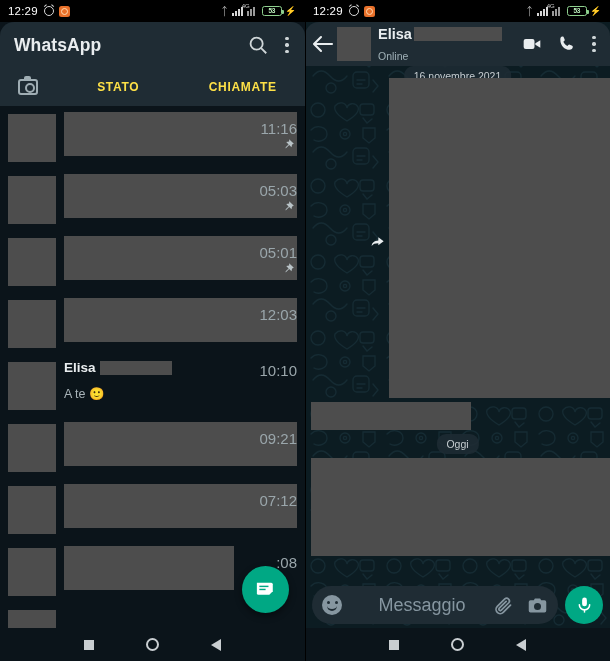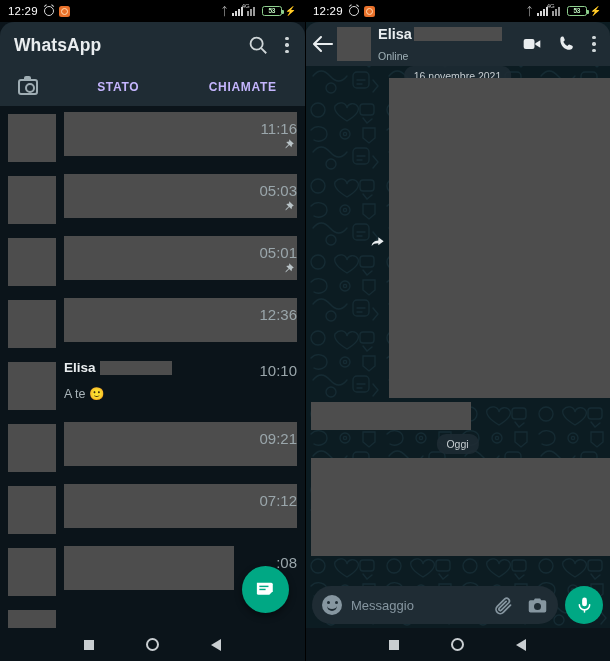--- a/index.html
+++ b/index.html
@@ -45,21 +45,21 @@
   .wa-title { color:#e9edef; font-size:17.5px; font-weight:700; letter-spacing:.1px; flex:1; }
   .hdr-icon { color:#cfd6d8; display:flex; align-items:center; justify-content:center; }
   .search-ic { width:22px;height:22px; margin-right:16px; }
   .dots { width:4px; display:flex; flex-direction:column; gap:3px; align-items:center; margin-right:2px;}
   .dots span { width:3.4px;height:3.4px;border-radius:50%;background:#cfd6d8; display:block;}
   .tabs { height:38px; background:#1f2c34; display:flex; align-items:center; position:relative; }
   .tab-cam { width:56px; display:flex; align-items:center; justify-content:center; }
   .cam-ic { width:20px; height:16px; border:2px solid #9fadb3; border-radius:3px; position:relative;}
   .cam-ic:before{content:"";position:absolute;left:5px;top:2px;width:6px;height:6px;border:2px solid #9fadb3;border-radius:50%;}
   .cam-ic:after{content:"";position:absolute;left:4px;top:-5px;width:7px;height:3px;background:#9fadb3;border-radius:2px 2px 0 0;}
-  .tab { flex:1; text-align:center; font-size:12px; font-weight:700; color:#c4b5fd;
+  .tab { flex:1; text-align:center; font-size:12px; font-weight:700; color:#fde047;
          letter-spacing:.7px; position:relative; height:38px; line-height:38px;}
   .tab.active { color:#00a884; }
   .tab .ind { position:absolute; left:14%; right:14%; bottom:0; height:3px; background:#00a884;
               border-radius:2px 2px 0 0; }
 
   .chatlist { position:absolute; top:106px; left:0; right:0; bottom:33px; overflow:hidden; }
   .chat-row { display:flex; padding:6px 8px 6px 8px; height:62px; align-items:flex-start; position:relative;}
   .avatar-red { width:48px;height:48px; background:#4d4d4d; flex:none; margin-top:2px;}
   .row-body { flex:1; margin-left:8px; position:relative; }
   .redact-line { background:#4d4d4d; height:44px; width:100%; }
@@ -96,21 +96,21 @@
   .fwd-ic { position:absolute; color:#e9edef; width:16px; height:16px; }
 
   .inputbar { position:absolute; left:0; right:0; bottom:33px; height:46px; display:flex;
               align-items:center; padding:0 7px; z-index:6;}
   .inputpill { flex:1; height:38px; background:#1f2c34; border-radius:22px; display:flex;
                align-items:center; padding:0 10px; }
   .emoji { width:20px;height:20px; border-radius:50%; background:#8696a0; position:relative; flex:none;}
   .emoji:before{content:"";position:absolute;left:4.5px;top:6px;width:3px;height:3px;border-radius:50%;background:#1f2c34;}
   .emoji:after{content:"";position:absolute;right:4.5px;top:6px;width:3px;height:3px;border-radius:50%;background:#1f2c34;}
   .emoji em{position:absolute;left:5px;bottom:4px;width:10px;height:5px;border-bottom:2px solid #1f2c34;border-radius:0 0 8px 8px;}
-  .ph { flex:1; color:#8696a0; font-size:13px; margin-left:9px; }
+  .ph { flex:1; color:#8696a0; font-size:18px; margin-left:9px;text-align:center; }
   .clip, .camr { width:21px;height:21px; color:#8696a0; flex:none; }
   .clip { margin-right:13px; }
   .micbtn { width:38px;height:38px;border-radius:50%; background:#00a884; margin-left:7px;
             display:flex;align-items:center;justify-content:center; flex:none;}
   .micbtn svg { width:19px;height:19px; }
 
   
   .navbar { position:absolute; bottom:0; left:0; right:0; height:33px; background:#0b141a;
             display:flex; align-items:center; justify-content:center; gap:52px; }
   .nav-sq { width:10px;height:10px;background:#c9ced1; }
@@ -215,21 +215,21 @@
         <svg class="row-pin" viewBox="0 0 24 24" fill="currentColor">
             <path d="M14 2l8 8-3 1-1 5-4-4-6 6 0-2 5-5-4-4 5-1z"></path>
           </svg>
       </div>
 
       <div class="chat-row">
         <div class="avatar-red"></div>
         <div class="row-body">
             <div class="redact-line"></div>
           </div>
-        <div class="row-time">12:36</div>
+        <div class="row-time">12:03</div>
       </div>
 
       <div class="chat-row">
         <div class="avatar-red"></div>
         <div class="row-body">
           <div class="row-name">
             <span>Elisa</span>
             <span class="redact-name" style="width:72px;margin-left:4px;"></span>
           </div>
           <div class="row-msg">A te 🙂</div>

